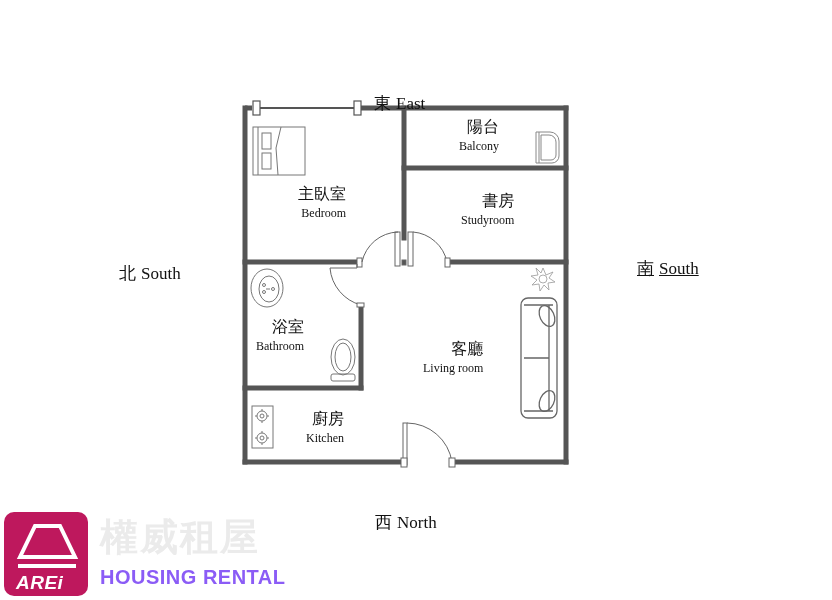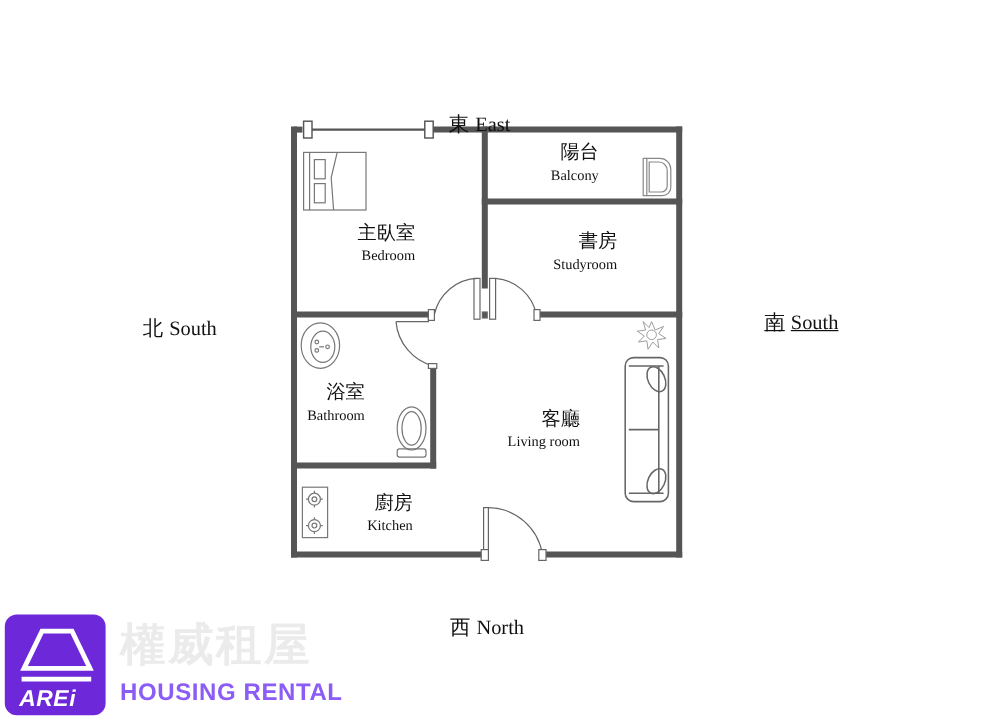--- a/index.html
+++ b/index.html
@@ -5,21 +5,21 @@
     html, body { margin: 0; padding: 0; background: #ffffff; }
     body { width: 832px; height: 600px; position: relative; overflow: hidden;
            font-family: "Liberation Serif", "DejaVu Serif", serif; color: #111; }
     .compass { position: absolute; font-size: 17px; white-space: nowrap; }
     .compass .zh { font-family: "DejaVu Sans", sans-serif; font-size: 17px; margin-right: 5px; }
     #plan { position: absolute; left: 0; top: 0; }
     .room-label { position: absolute; text-align: right; line-height: 1.35; }
     .room-label .zh { display: block; font-family: "DejaVu Sans", sans-serif; font-size: 16px; }
     .room-label .en { display: block; font-size: 12px; }
     .logo { position: absolute; left: 4px; top: 512px; width: 84px; height: 84px;
-            background: #6d28d9; border-radius: 10px; }
+            background: #be185d; border-radius: 10px; }
     .logo-text { position: absolute; left: 12px; top: 60px; font-family: "Liberation Sans", sans-serif;
                  font-weight: bold; font-style: italic; font-size: 19px; color: #fff; letter-spacing: 0.5px; }
     .brand-zh { position: absolute; left: 100px; top: 512px; font-family: "DejaVu Sans", sans-serif;
                 font-size: 38px; color: #ebebeb; letter-spacing: 2px; font-weight: bold; }
     .brand-en { position: absolute; left: 100px; top: 566px; font-family: "Liberation Sans", sans-serif;
                 font-size: 20px; color: #8b5cf6; font-weight: bold; letter-spacing: 0.5px; }
   </style>
 </head>
 <body>
 

